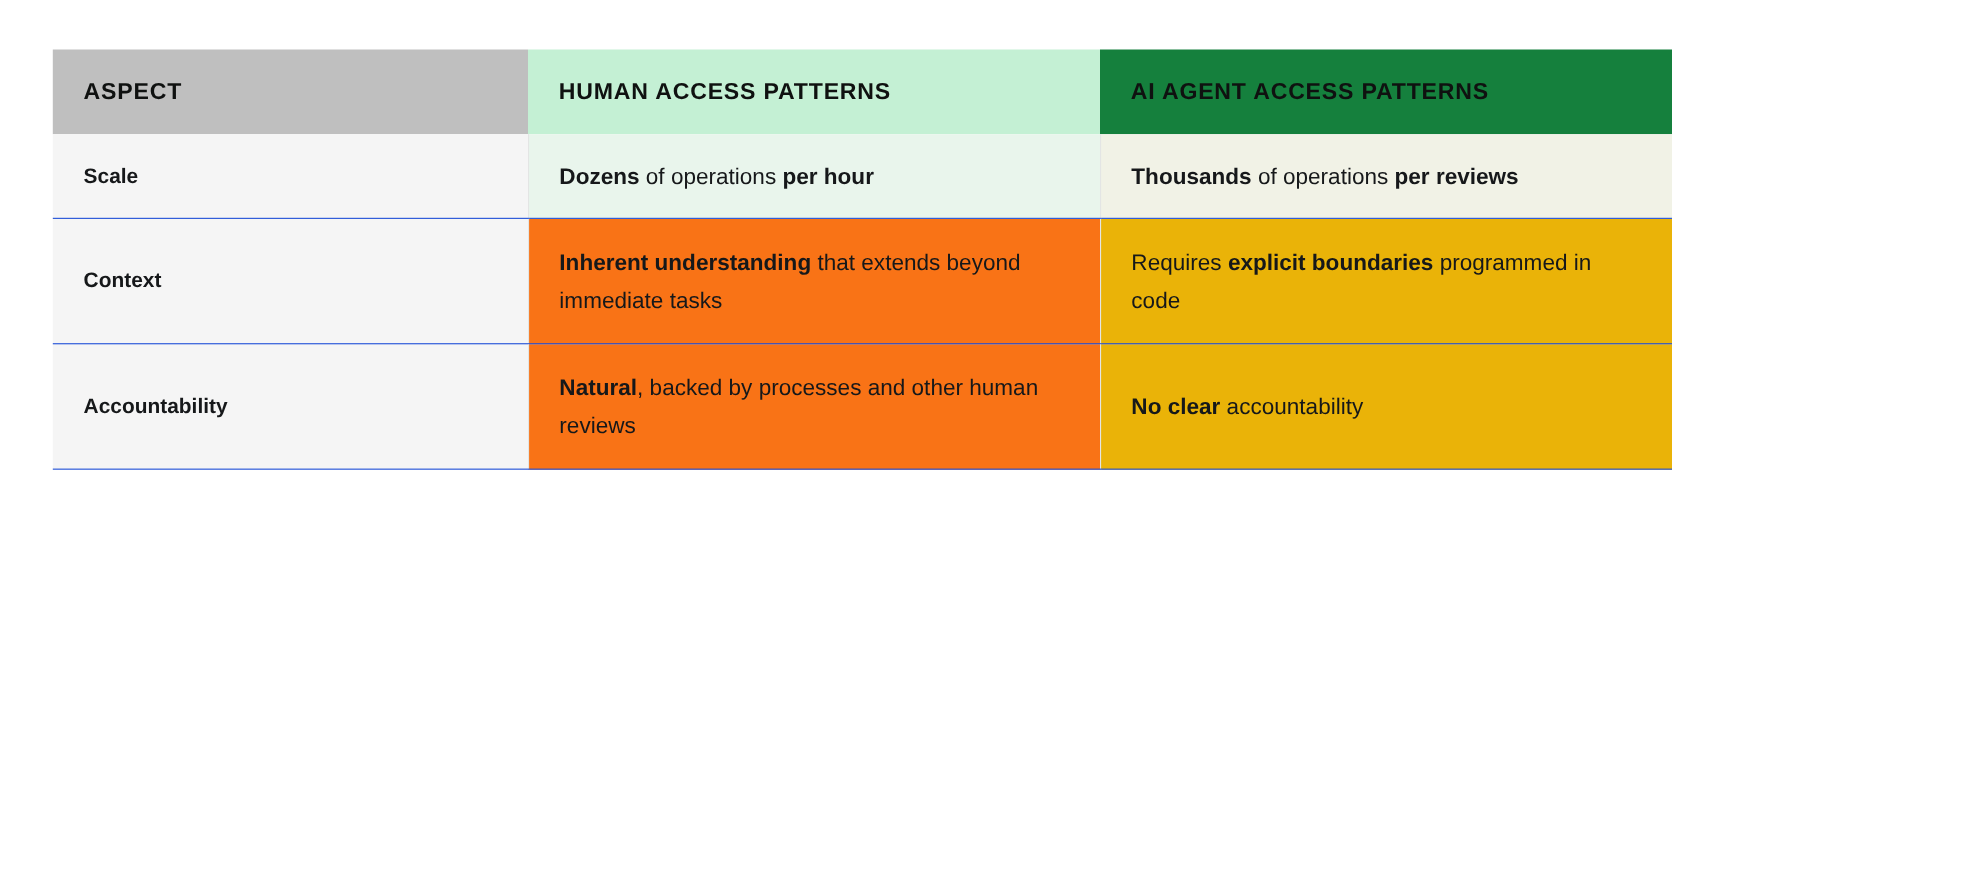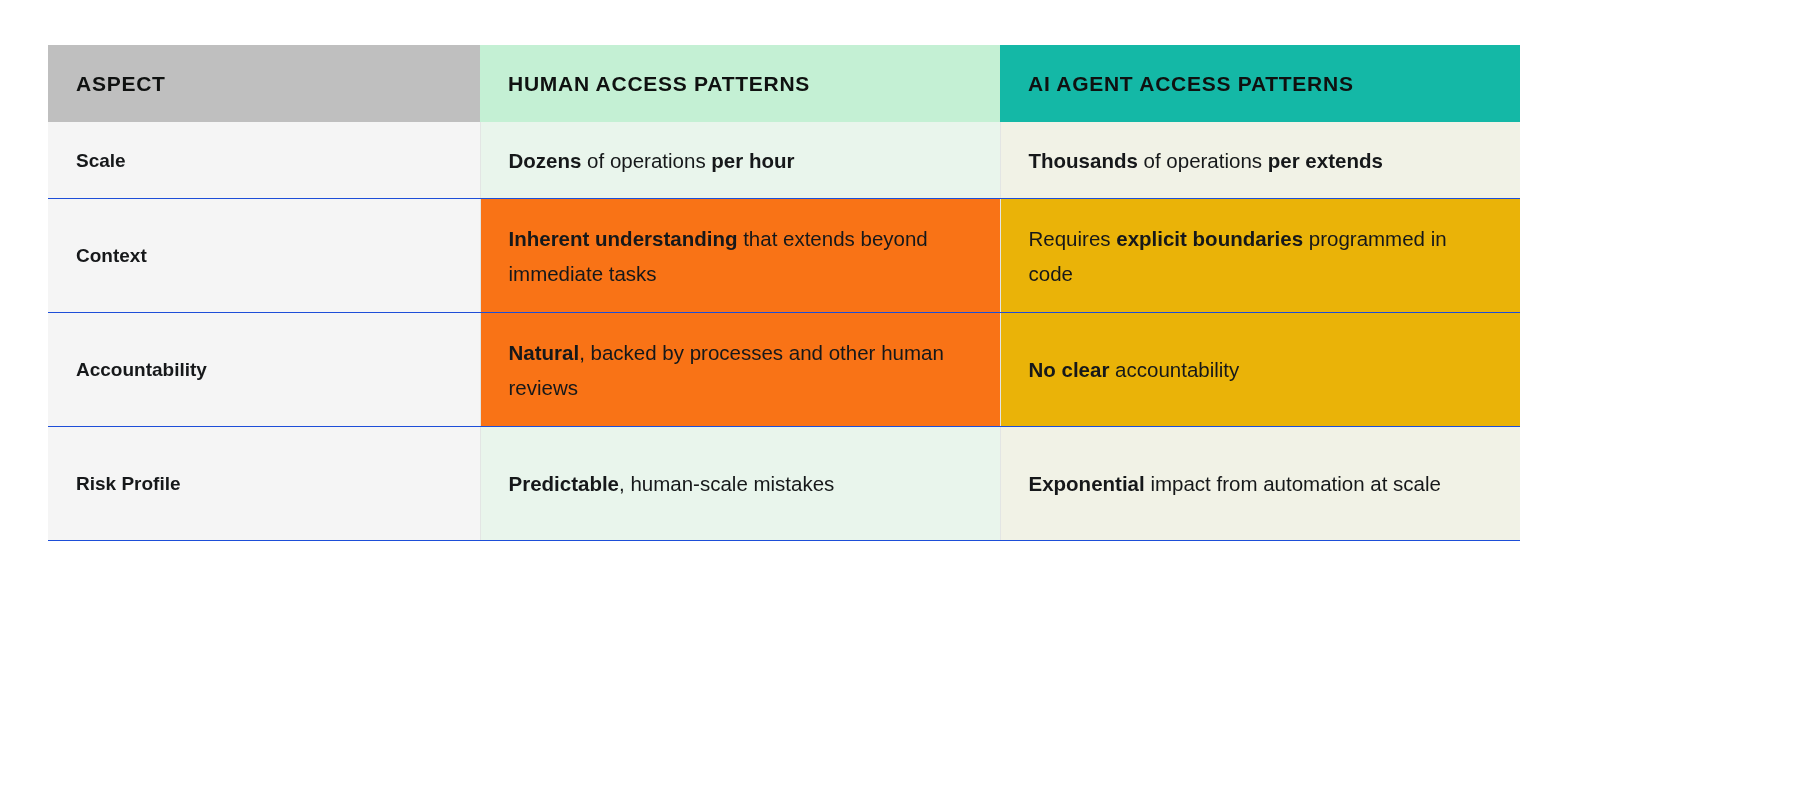--- a/index.html
+++ b/index.html
@@ -42,21 +42,21 @@
     text-align: left;
     vertical-align: middle;
     font-size: 21px;
     font-weight: bold;
     letter-spacing: 0.035em;
     color: #0f1110;
     border: none;
   }
   th.head-aspect { background: #bfbfbf; }
   th.head-human  { background: #c4f0d4; }
-  th.head-agent  { background: #14b8a6; }
+  th.head-agent  { background: #15803d; }
 
   
   .comparison-table tbody td {
     padding: 0 28px;
     vertical-align: middle;
     font-size: 20.5px;
     line-height: 35px;
     color: #16181a;
     border-bottom: 1px solid #1d4ed8;
     border-right: 1px solid #e3e5e4;
@@ -97,33 +97,28 @@
         <th class="head-aspect">ASPECT</th>
         <th class="head-human">HUMAN ACCESS PATTERNS</th>
         <th class="head-agent">AI AGENT ACCESS PATTERNS</th>
       </tr>
     </thead>
 
     <tbody id="table-body">
         <tr class="row-odd h-single">
           <td class="cell-aspect">Scale</td>
           <td class="cell-human cell-text"><b>Dozens</b><span> of operations </span><b>per hour</b></td>
-          <td class="cell-agent cell-text"><b>Thousands</b><span> of operations </span><b>per extends</b></td>
+          <td class="cell-agent cell-text"><b>Thousands</b><span> of operations </span><b>per reviews</b></td>
         </tr>
         <tr class="row-even h-double">
           <td class="cell-aspect">Context</td>
           <td class="cell-human cell-text"><b>Inherent understanding</b><span> that extends beyond immediate tasks</span></td>
           <td class="cell-agent cell-text"><span>Requires </span><b>explicit boundaries</b><span> programmed in code</span></td>
         </tr>
         <tr class="row-even h-double">
           <td class="cell-aspect">Accountability</td>
           <td class="cell-human cell-text"><b>Natural</b><span>, backed by processes and other human reviews</span></td>
           <td class="cell-agent cell-text"><b>No clear</b><span> accountability</span></td>
         </tr>
-        <tr class="row-odd h-double">
-          <td class="cell-aspect">Risk Profile</td>
-          <td class="cell-human cell-text"><b>Predictable</b><span>, human-scale mistakes</span></td>
-          <td class="cell-agent cell-text"><b>Exponential</b><span> impact from automation at scale</span></td>
-        </tr>
       </tbody>
   </table>
 
 </div>
 
 </body></html>

